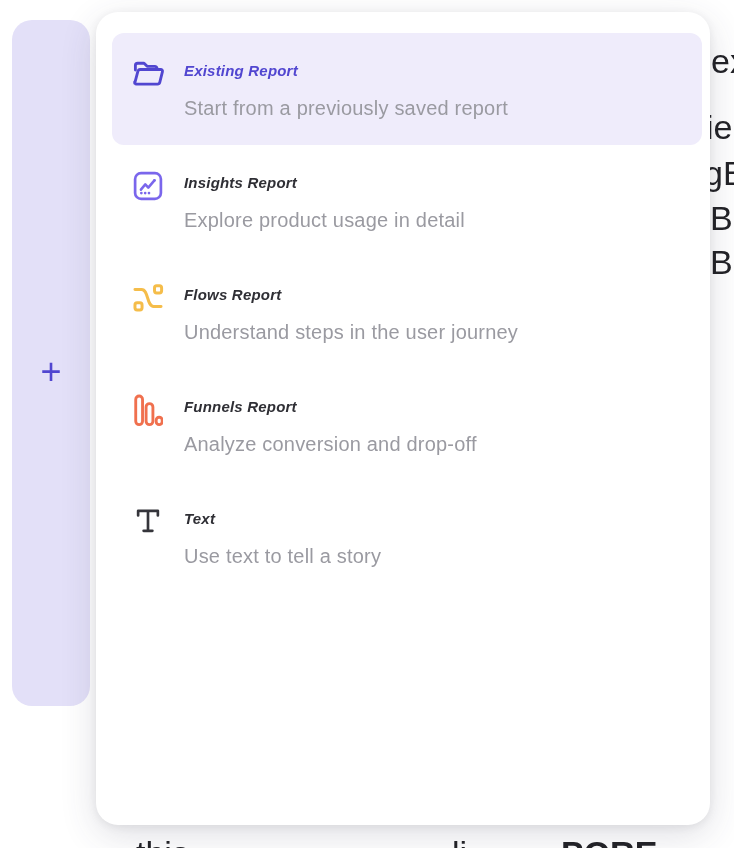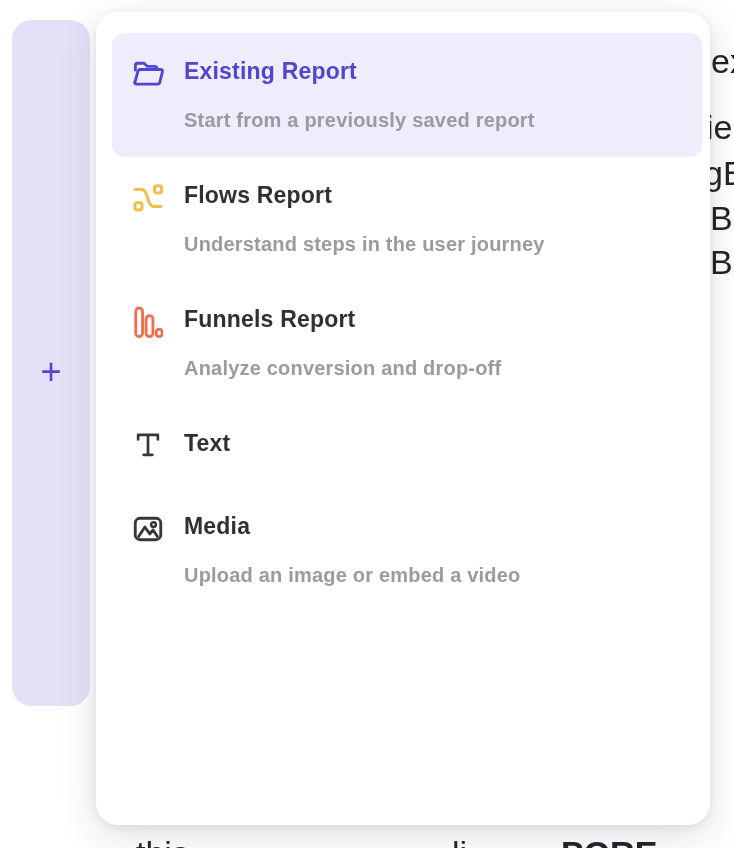--- a/index.html
+++ b/index.html
@@ -37,27 +37,27 @@
     display:flex; gap:18px; align-items:flex-start;
     margin:0 8px 0 16px; padding:23px 18px; border-radius:12px; cursor:pointer;
   }
   .menu-row.selected { background:var(--selected-bg); }
 
   .row-icon { width:36px; height:36px; flex:0 0 36px; display:flex;
               align-items:flex-start; justify-content:center; margin-top:1px; }
   .row-icon svg { display:block; }
 
   .row-title {
-    font-size:23px; font-weight:600; color:var(--title-color);
-    line-height:30px; letter-spacing:.2px;
+    font-size:15px; font-weight:600; color:var(--title-color);
+    line-height:30px; letter-spacing:.2px;font-style:italic;
   }
   .menu-row.selected .row-title { color:var(--accent); }
   .row-subtitle {
-    font-size:20px; font-weight:700; color:var(--subtitle-color);
-    line-height:27px; margin-top:21px; letter-spacing:.2px;
+    font-size:20px; font-weight:400; color:var(--subtitle-color);
+    line-height:27px; margin-top:9px; letter-spacing:.2px;
   }
 </style>
 </head>
 <body>
 
 <div class="add-rail">
   <span class="plus">+</span>
 </div>
 
 <div class="popover" id="menu-root">
@@ -65,20 +65,36 @@
     <span class="row-icon">
         <svg width="34" height="34" viewBox="0 0 24 24" fill="none" stroke-linecap="round" stroke-linejoin="round" stroke="#5146D0">
       <path stroke-width="2" d="M3.1 9.2 V6 a1.6 1.6 0 0 1 1.6-1.6 h4.5 l2.2 2.2 h5.4 a1.6 1.6 0 0 1 1.6 1.6 v0.5"></path>
       <path stroke-width="1.1" stroke-dasharray="1.4 1.5" d="M5.3 8.9 H17.6"></path>
       <path stroke-width="2" d="M2.6 18.6 L4.9 9.9 a1.5 1.5 0 0 1 1.45-1.1 H21 a1.25 1.25 0 0 1 1.2 1.58 L20.3 17.9 a1.6 1.6 0 0 1-1.55 1.2 H3.8 a1.25 1.25 0 0 1-1.2-1.55 Z"></path>
     </svg>
       </span>
     <div class="row-text">
       <div class="row-title">Existing Report</div>
       <div class="row-subtitle">Start from a previously saved report</div>
+    </div>
+  </div>
+    <div class="menu-row">
+    <span class="row-icon">
+        <svg width="34" height="34" viewBox="0 0 24 24" fill="none" stroke-linecap="round" stroke-linejoin="round" stroke="#7A66EC">
+      <rect x="2.9" y="2.9" width="18.2" height="18.2" rx="4.2" stroke-width="1.9"></rect>
+      <path stroke-width="1.8" d="M7 14.6 L10.1 10.9 L12.2 13.1 L16.4 8.2"></path>
+      <circle cx="16.6" cy="8" r="1" fill="#7A66EC" stroke="none"></circle>
+      <circle cx="7.3" cy="17" r=".95" fill="#7A66EC" stroke="none"></circle>
+      <circle cx="10" cy="17" r=".95" fill="#7A66EC" stroke="none"></circle>
+      <circle cx="12.7" cy="17" r=".95" fill="#7A66EC" stroke="none"></circle>
+    </svg>
+      </span>
+    <div class="row-text">
+      <div class="row-title">Insights Report</div>
+      <div class="row-subtitle">Explore product usage in detail</div>
     </div>
   </div>
     <div class="menu-row">
     <span class="row-icon">
         <svg width="34" height="34" viewBox="0 0 24 24" fill="none" stroke-linecap="round" stroke-linejoin="round" stroke="#F5BD4A">
       <path stroke-width="2.1" d="M2.8 6 H7.5 C12.5 6 11 18 16 18 H21.2"></path>
       <rect x="16.6" y="3.4" width="5" height="5" rx="1.5" stroke-width="2.1"></rect>
       <rect x="2.8" y="15.4" width="5" height="5" rx="1.5" stroke-width="2.1"></rect>
     </svg>
       </span>
@@ -101,33 +117,21 @@
     </div>
   </div>
     <div class="menu-row">
     <span class="row-icon">
         <svg width="32" height="32" viewBox="0 0 24 24" fill="none" stroke-linecap="round" stroke-linejoin="round" stroke="#35353B">
       <path stroke-width="2" d="M4.6 4.4 H19.4 M4.6 4.4 V7.9 M19.4 4.4 V7.9 M12 4.4 V19 M8.7 19.4 H15.3"></path>
     </svg>
       </span>
     <div class="row-text">
       <div class="row-title">Text</div>
-    </div>
-  </div>
-    <div class="menu-row">
-    <span class="row-icon">
-        <svg width="34" height="34" viewBox="0 0 24 24" fill="none" stroke-linecap="round" stroke-linejoin="round" stroke="#35353B">
-      <rect x="3" y="4.4" width="18" height="15.2" rx="3.4" stroke-width="2"></rect>
-      <circle cx="15.9" cy="8.9" r="1.7" stroke-width="1.8"></circle>
-      <path stroke-width="2" d="M5.4 17.3 L9.8 10.6 L13.3 15.5 L15.6 12.7 L18.6 17.3"></path>
-    </svg>
-      </span>
-    <div class="row-text">
-      <div class="row-title">Media</div>
-      <div class="row-subtitle">Upload an image or embed a video</div>
+      <div class="row-subtitle">Use text to tell a story</div>
     </div>
   </div>
   </div>
 
 <span class="bg-frag semi" style="left: 711px; top: 44px;">ex</span>
 <span class="bg-frag" style="left: 706px; top: 110px;">ie</span>
 <span class="bg-frag" style="left: 704px; top: 156px;">gB</span>
 <span class="bg-frag" style="left: 710px; top: 201px;">B</span>
 <span class="bg-frag" style="left: 710px; top: 245px;">B</span>
 <span class="bg-frag" style="left: 136px; top: 836px;">this</span>

